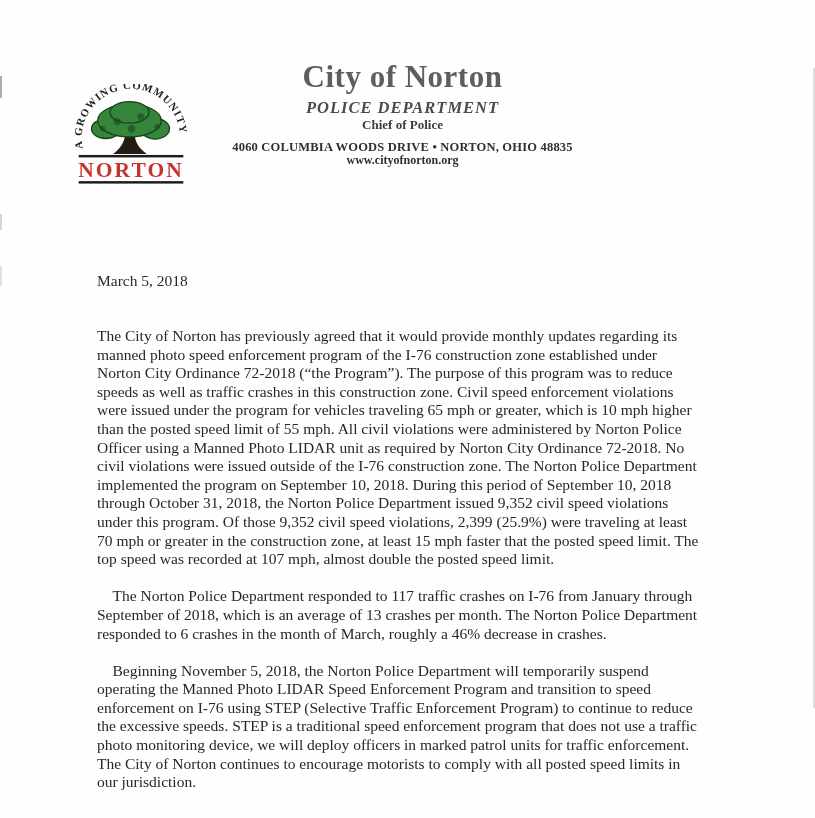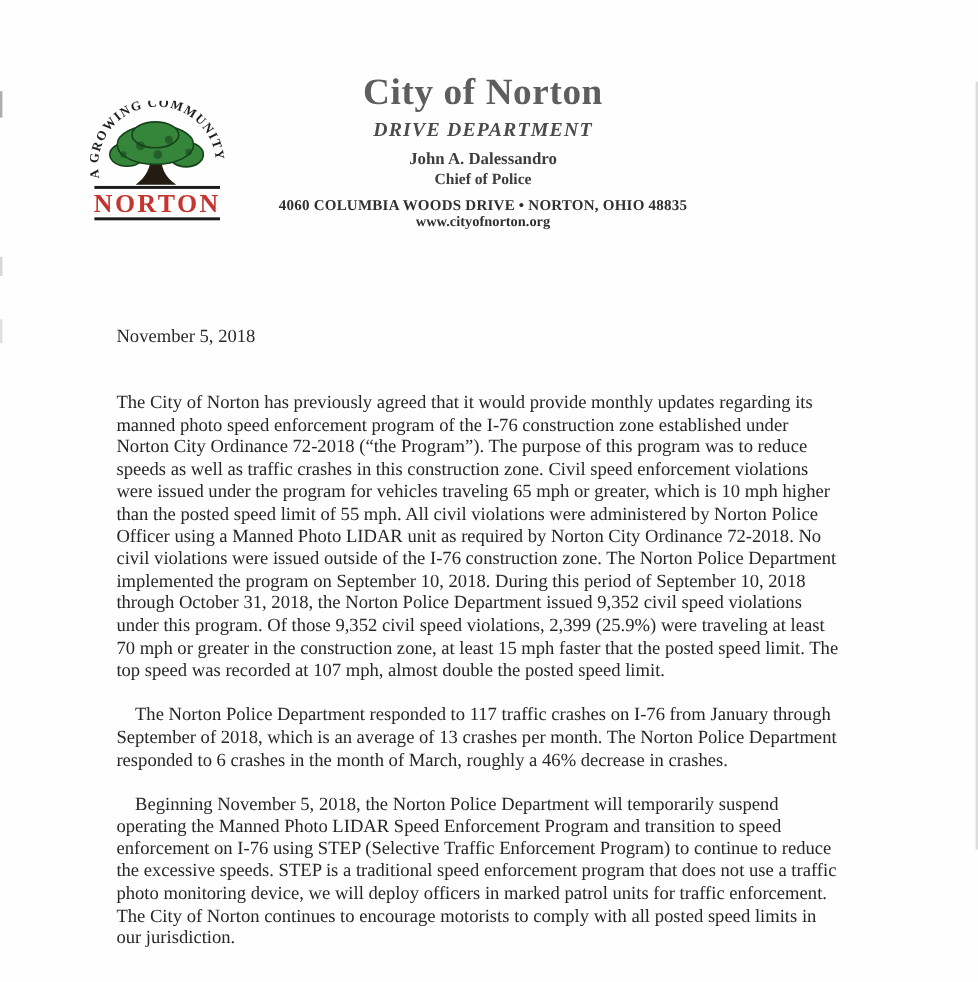--- a/index.html
+++ b/index.html
@@ -125,28 +125,27 @@
       </g>
 
       <rect x="6.5" y="68.5" width="102" height="2.4" fill="#1c1c1c"></rect>
       <text x="57.5" y="90" text-anchor="middle" font-family="Liberation Serif, DejaVu Serif, serif" font-size="21" font-weight="bold" letter-spacing="2" fill="#c5342e">NORTON</text>
       <rect x="6.5" y="94" width="102" height="2.4" fill="#1c1c1c"></rect>
     </svg>
   </div>
 
   <div class="letterhead">
     <h1 class="city-title">City of Norton</h1>
-    <div class="dept-title">DRIVE DEPARTMENT</div>
-    <div class="chief-name">John A. Dalessandro</div>
+    <div class="dept-title">POLICE DEPARTMENT</div>
     <div class="chief-title">Chief of Police</div>
     <div class="hq-address">4060 COLUMBIA WOODS DRIVE • NORTON, OHIO 48835</div>
     <div class="hq-web">www.cityofnorton.org</div>
   </div>
 
-  <div class="letter-date">November 5, 2018</div>
+  <div class="letter-date">March 5, 2018</div>
 
   <div class="letter-body">
     <p class="para">The City of Norton has previously agreed that it would provide monthly updates regarding its
 manned photo speed enforcement program of the I-76 construction zone established under
 Norton City Ordinance 72-2018 (“the Program”). The purpose of this program was to reduce
 speeds as well as traffic crashes in this construction zone. Civil speed enforcement violations
 were issued under the program for vehicles traveling 65 mph or greater, which is 10 mph higher
 than the posted speed limit of 55 mph. All civil violations were administered by Norton Police
 Officer using a Manned Photo LIDAR unit as required by Norton City Ordinance 72-2018. No
 civil violations were issued outside of the I-76 construction zone. The Norton Police Department

